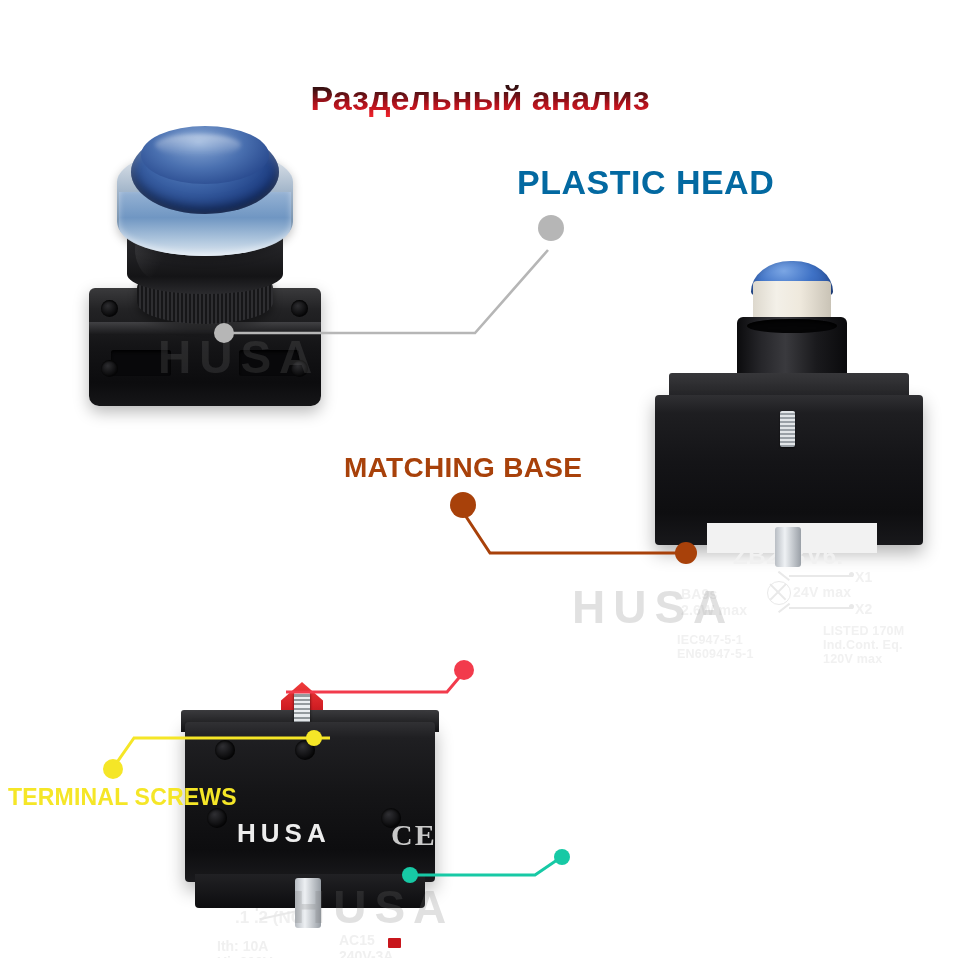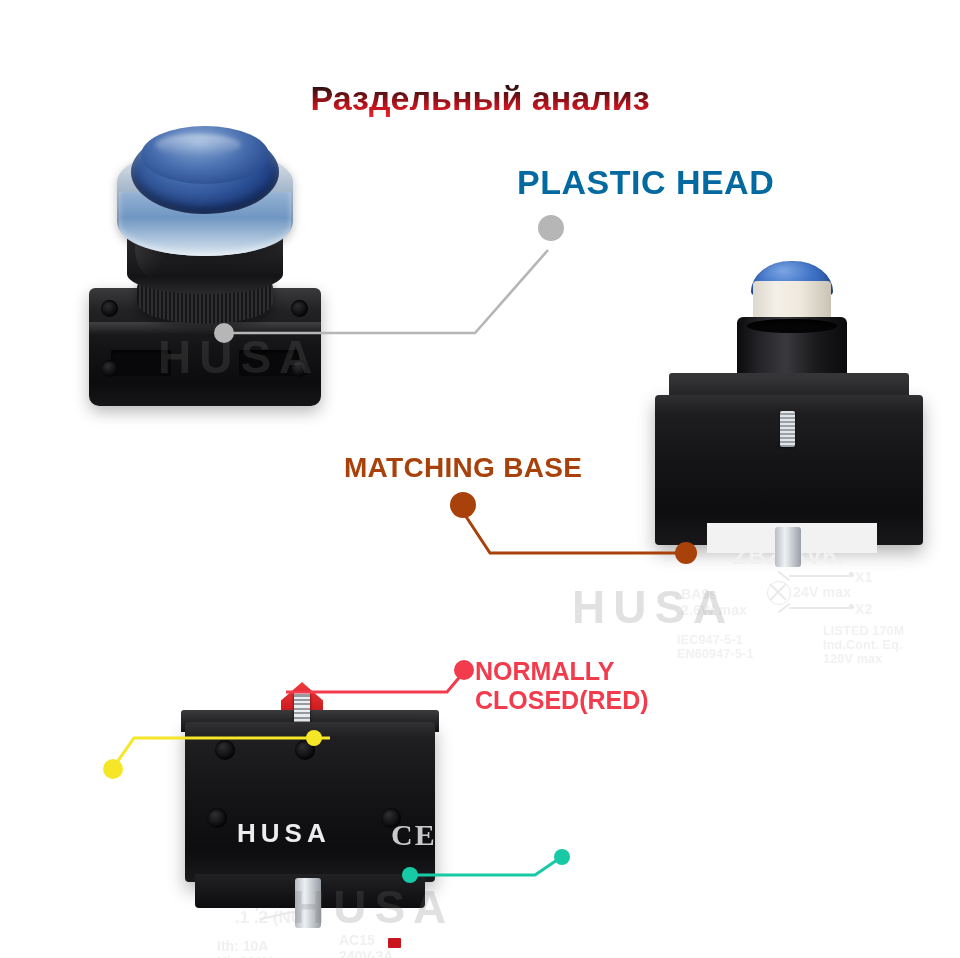--- a/index.html
+++ b/index.html
@@ -376,16 +376,15 @@
     <circle cx="113" cy="769" r="10" fill="#f5e627"></circle>
     <circle cx="314" cy="738" r="8" fill="#f5e627"></circle>
 
     <polyline points="410,875 535,875 560,858" fill="none" stroke="#17c9a5" stroke-width="3"></polyline>
     <circle cx="410" cy="875" r="8" fill="#17c9a5"></circle>
     <circle cx="562" cy="857" r="8" fill="#17c9a5"></circle>
   </svg>
 
   <div class="callout co-plastic">PLASTIC HEAD</div>
   <div class="callout co-matching">MATCHING BASE</div>
-  <div class="callout co-nc">NORMALLY
-CLOSED(RED)</div>
+  <div class="callout co-terminal">TERMINAL SCREWS</div>
 
 </div>
 
 </body></html>

